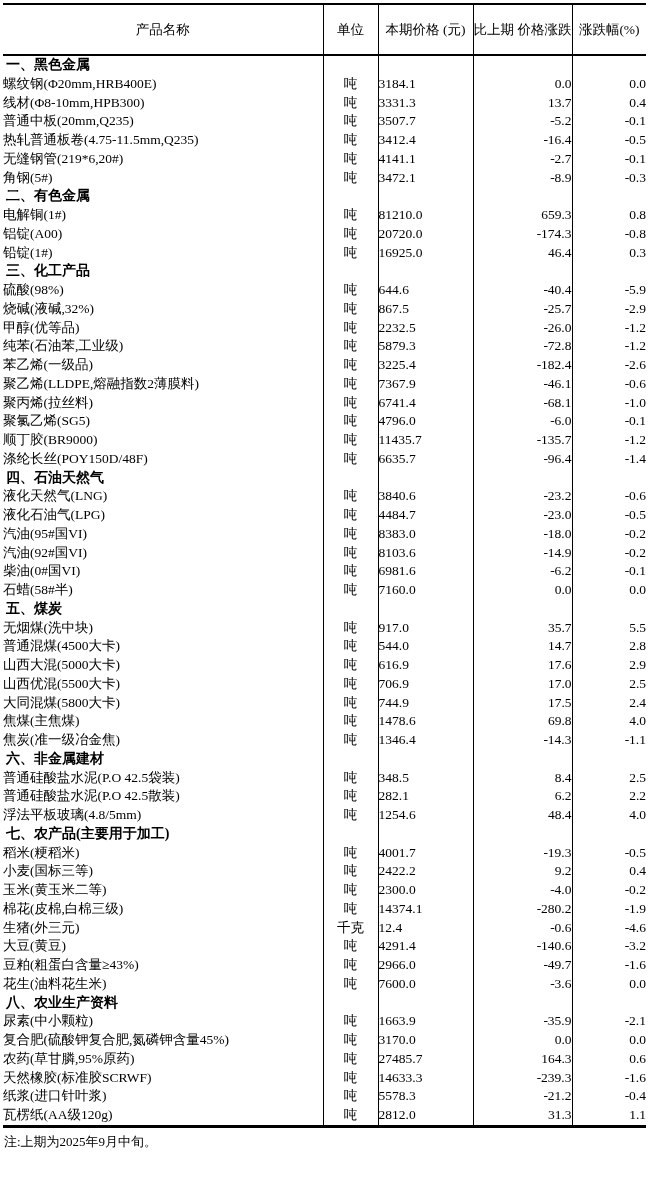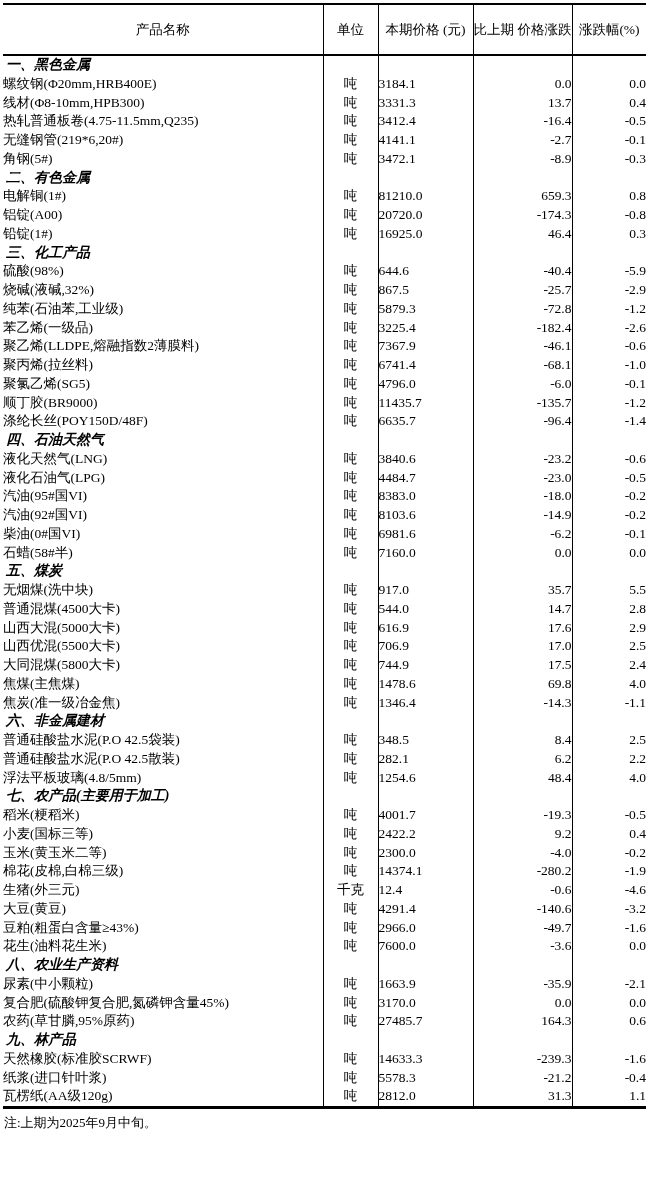--- a/index.html
+++ b/index.html
@@ -54,21 +54,20 @@
     vertical-align: middle;
   }
   td.c-name {
     text-align: left;
     padding-left: 39px;
   }
   td.c-name.section-title {
     padding-left: 3px;
     font-weight: bold;
     font-size: 14px;
-    font-style: italic;
   }
   td.c-unit { text-align: center; }
   td.c-price { text-align: left; padding-right: 5px; }
   td.c-chg   { text-align: right; padding-right: 9px; }
   td.c-pct   { text-align: right; padding-right: 9px; }
   .note {
     margin: 6px 0 0 4px;
     font-size: 13px;
     line-height: 16px;
   }
@@ -114,20 +113,27 @@
             <td class="c-pct">0.0</td>
           </tr>
           <tr>
             <td class="c-name">线材(Φ8-10mm,HPB300)</td>
             <td class="c-unit">吨</td>
             <td class="c-price">3331.3</td>
             <td class="c-chg">13.7</td>
             <td class="c-pct">0.4</td>
           </tr>
           <tr>
+            <td class="c-name">普通中板(20mm,Q235)</td>
+            <td class="c-unit">吨</td>
+            <td class="c-price">3507.7</td>
+            <td class="c-chg">-5.2</td>
+            <td class="c-pct">-0.1</td>
+          </tr>
+          <tr>
             <td class="c-name">热轧普通板卷(4.75-11.5mm,Q235)</td>
             <td class="c-unit">吨</td>
             <td class="c-price">3412.4</td>
             <td class="c-chg">-16.4</td>
             <td class="c-pct">-0.5</td>
           </tr>
           <tr>
             <td class="c-name">无缝钢管(219*6,20#)</td>
             <td class="c-unit">吨</td>
             <td class="c-price">4141.1</td>
@@ -182,20 +188,27 @@
             <td class="c-price">644.6</td>
             <td class="c-chg">-40.4</td>
             <td class="c-pct">-5.9</td>
           </tr>
           <tr>
             <td class="c-name">烧碱(液碱,32%)</td>
             <td class="c-unit">吨</td>
             <td class="c-price">867.5</td>
             <td class="c-chg">-25.7</td>
             <td class="c-pct">-2.9</td>
+          </tr>
+          <tr>
+            <td class="c-name">甲醇(优等品)</td>
+            <td class="c-unit">吨</td>
+            <td class="c-price">2232.5</td>
+            <td class="c-chg">-26.0</td>
+            <td class="c-pct">-1.2</td>
           </tr>
           <tr>
             <td class="c-name">纯苯(石油苯,工业级)</td>
             <td class="c-unit">吨</td>
             <td class="c-price">5879.3</td>
             <td class="c-chg">-72.8</td>
             <td class="c-pct">-1.2</td>
           </tr>
           <tr>
             <td class="c-name">苯乙烯(一级品)</td>
@@ -455,27 +468,20 @@
             <td class="c-price">3170.0</td>
             <td class="c-chg">0.0</td>
             <td class="c-pct">0.0</td>
           </tr>
           <tr>
             <td class="c-name">农药(草甘膦,95%原药)</td>
             <td class="c-unit">吨</td>
             <td class="c-price">27485.7</td>
             <td class="c-chg">164.3</td>
             <td class="c-pct">0.6</td>
-          </tr>
-          <tr>
-            <td class="c-name section-title">九、林产品</td>
-            <td class="c-unit"></td>
-            <td class="c-price"></td>
-            <td class="c-chg"></td>
-            <td class="c-pct"></td>
           </tr>
           <tr>
             <td class="c-name">天然橡胶(标准胶SCRWF)</td>
             <td class="c-unit">吨</td>
             <td class="c-price">14633.3</td>
             <td class="c-chg">-239.3</td>
             <td class="c-pct">-1.6</td>
           </tr>
           <tr>
             <td class="c-name">纸浆(进口针叶浆)</td>

